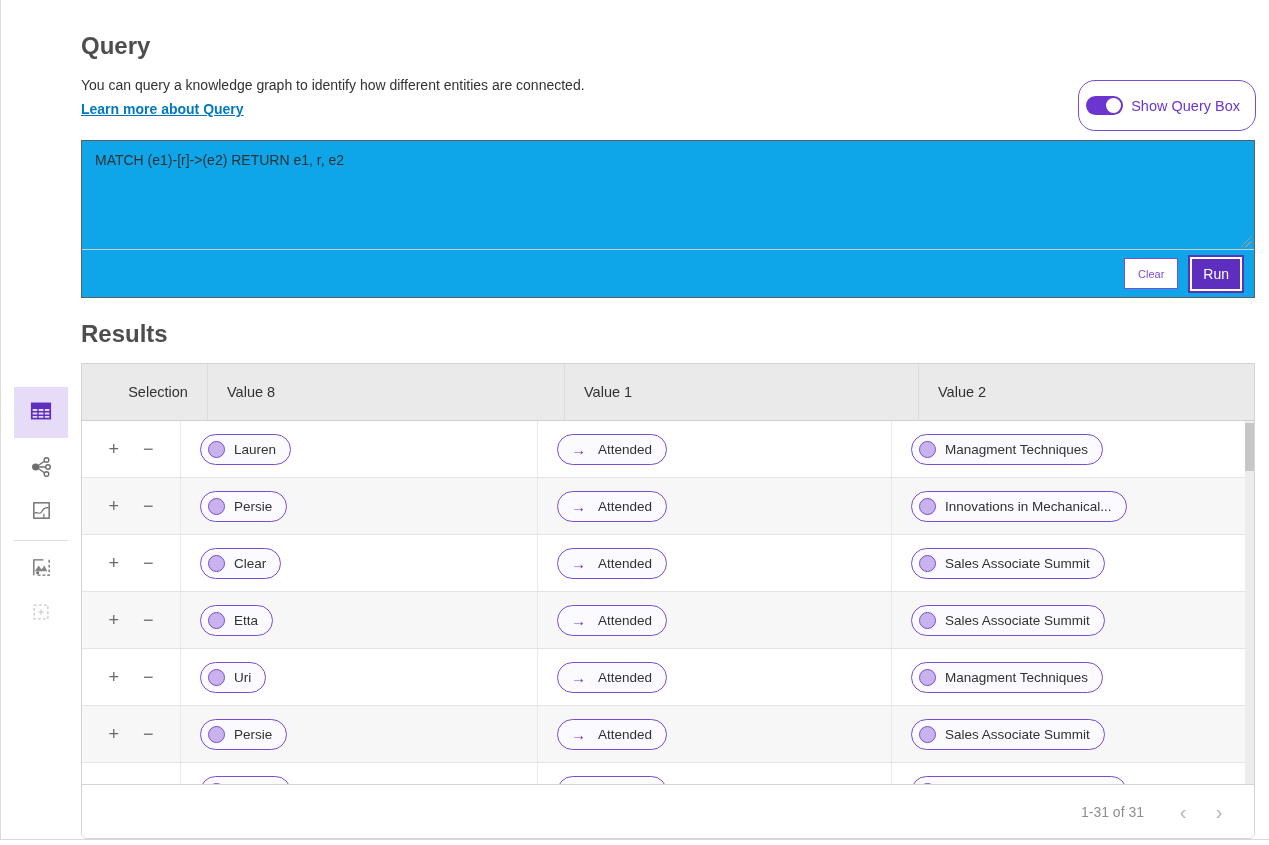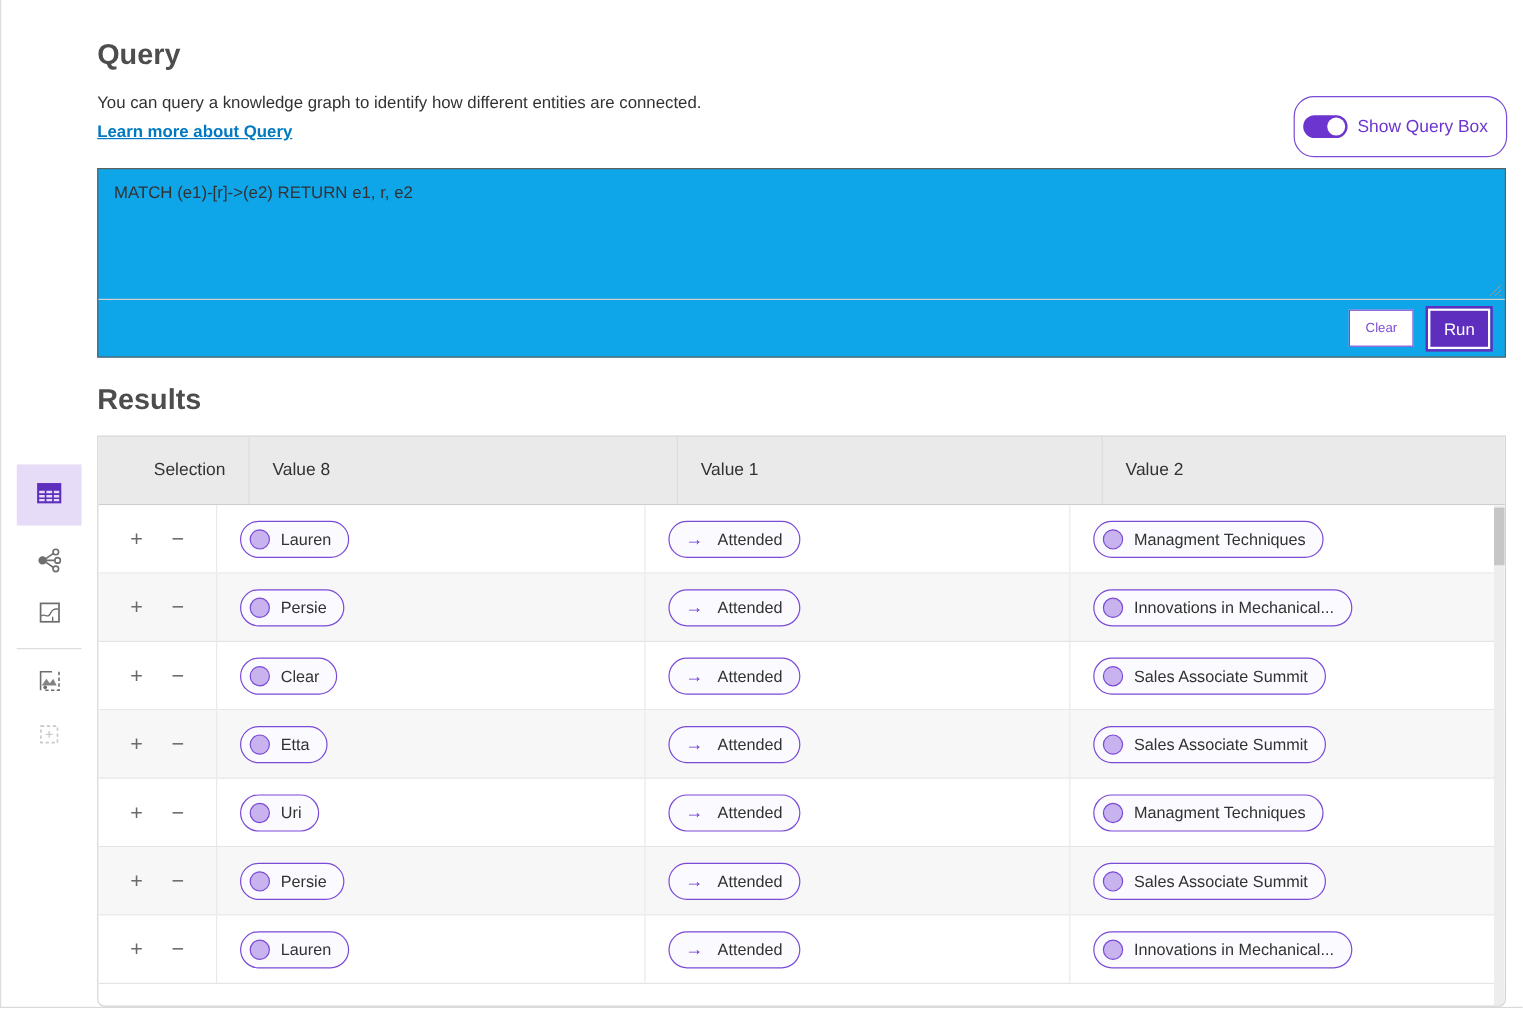--- a/index.html
+++ b/index.html
@@ -364,13 +364,18 @@
       <span class="pill">
         <span class="dot"></span>
         <span class="lbl js-v2">Innovations in Mechanical...</span>
       </span>
     </div>
   </div>
 <div class="scrollbar">
       <div class="scroll-thumb"></div>
     </div>
   </div>
+  <div class="tfoot">
+    <span class="page-count">1-31 of 31</span>
+    <button class="pager-btn">‹</button>
+    <button class="pager-btn">›</button>
+  </div>
 </div>
 
 </body></html>

